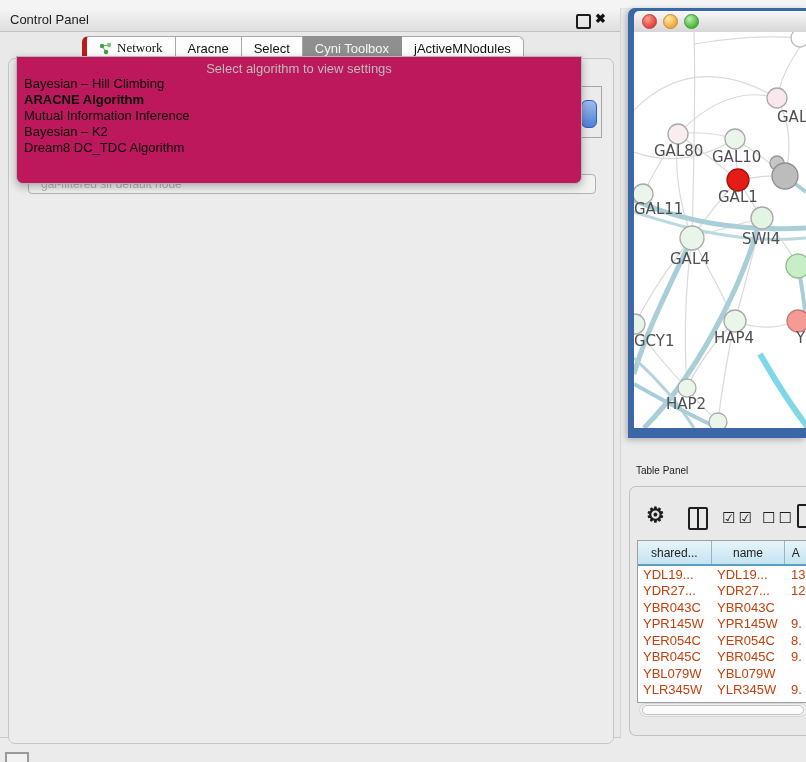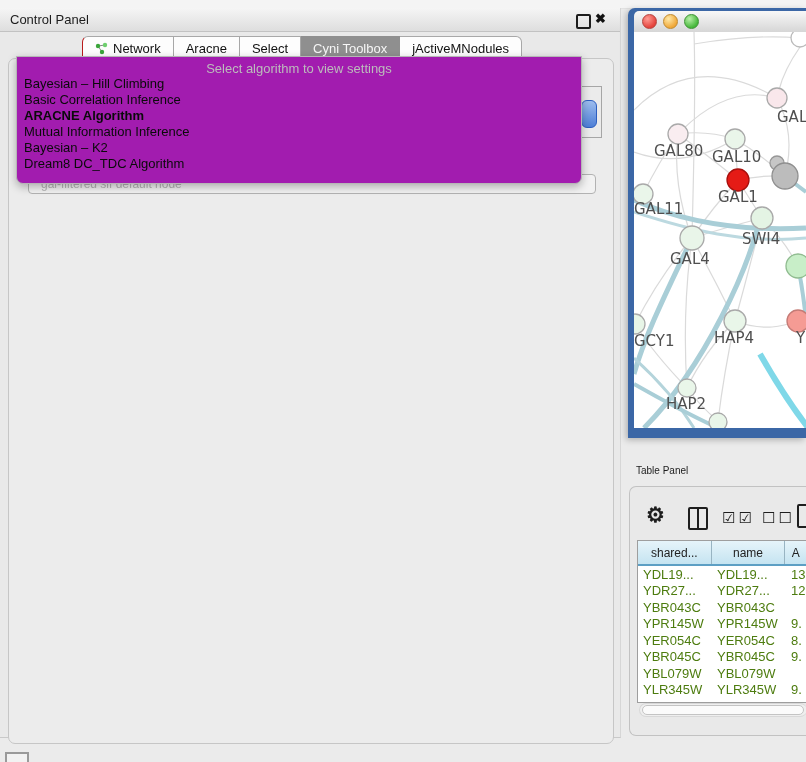--- a/index.html
+++ b/index.html
@@ -13,37 +13,37 @@
              border-bottom:1px solid #c9c9c9;border-right:1px solid #d6d6d6;}
   #cp-titlebar{left:0;top:0;width:620px;height:23px;
                background:linear-gradient(#f5f5f5,#dedede);border-bottom:1px solid #c2c2c2;}
   #cp-title{left:10px;top:4px;font-size:13px;color:#1c1c1c;}
   #cp-float{left:576px;top:6px;width:11px;height:11px;border:2px solid #1c1c1c;border-radius:2px;}
   #cp-close{left:595px;top:3px;font-size:13px;font-weight:bold;color:#111;}
   
   .tabrow{display:flex;}
   .tab{height:22px;display:flex;align-items:center;padding:0 12px;font-size:13px;
        color:#111;background:#fdfdfd;border:1px solid #a8a8a8;border-left:none;white-space:nowrap;}
-  .tab:first-child{border-left:1px solid #b91c1c;border-top-left-radius:6px;border-bottom-left-radius:2px;}
+  .tab:first-child{border-left:5px solid #b91c1c;border-top-left-radius:6px;border-bottom-left-radius:2px;font-family:Liberation Serif, serif;}
   .tab:last-child{border-top-right-radius:6px;border-bottom-right-radius:2px;text-align:right;}
   .tab.sel{background:#8f8f8f;color:#f6f6f6;border-color:#8f8f8f;}
   #top-tabs{left:82px;top:28px;}
   #bottom-tabs{left:140px;top:699px;}
   
   #inner-panel{left:8px;top:50px;width:604px;height:684px;background:#ececec;
                border:1px solid #c6c6c6;border-radius:7px;z-index:1;}
   
   #peek-box{left:578px;top:78px;width:22px;height:50px;border:1px solid #a6a6a6;background:#ebebeb;z-index:2;}
   #peek-stepper{left:581px;top:92px;width:14px;height:26px;border:1px solid #2d5fc0;border-radius:6px;
                 background:linear-gradient(#9dbdee,#4e7fd6);z-index:3;}
   #peek-combo{left:28px;top:166px;width:566px;height:18px;border:1px solid #b2b2b2;border-radius:4px;
               background:#f2f2f2;z-index:2;display:flex;align-items:center;}
   #peek-combo span{font-size:12px;color:#b4b4b4;padding-left:12px;}
   
-  #algo-dropdown{left:16px;top:48px;width:564px;height:126px;background:#a21caf;
+  #algo-dropdown{left:16px;top:48px;width:564px;height:126px;background:#be185d;
                  border:1px solid #b6b6b6;border-radius:0 0 7px 7px;
                  box-shadow:0 3px 8px rgba(0,0,0,.28);z-index:50;}
   #algo-hint{width:100%;text-align:center;font-size:13px;color:#bcbcbc;padding-top:4px;}
   .algo-item{font-size:13px;color:#0a0a0a;line-height:16px;padding-left:7px;white-space:nowrap;}
   .algo-item.bold{font-weight:bold;}
   
   .fs{position:absolute;border:1px solid #c4c4c4;border-radius:3px;
       box-shadow:inset 0 0 0 1px #f7f7f7;}
   .fs-legend{position:absolute;top:-8px;left:7px;background:#ececec;padding:0 4px;
              font-size:13px;white-space:nowrap;}
@@ -89,21 +89,21 @@
   #cols-icon{left:688px;top:507px;width:16px;height:19px;border:2px solid #1e1e1e;border-radius:2px;}
   #cols-icon div{position:absolute;left:7px;top:0;width:2px;height:19px;background:#1e1e1e;}
   #checks-on{left:722px;top:509px;font-size:15px;letter-spacing:3px;}
   #checks-off{left:762px;top:509px;font-size:15px;letter-spacing:3px;}
   #doc-icon{left:797px;top:504px;width:14px;height:20px;border:2px solid #1e1e1e;border-radius:2px;background:#e9e9e9;}
   #yeast-table{left:637px;top:540px;width:169px;height:161px;background:#fff;border:1px solid #9e9e9e;border-right:none;overflow:hidden;}
   .thead{display:flex;height:23px;border-bottom:2px solid #5d9fc4;}
   .th{background:linear-gradient(#e6f4fa,#c5e4f1);border-right:1px solid #98b4c2;
       font-size:12px;color:#222;display:flex;align-items:center;justify-content:center;overflow:hidden;}
   .trow{display:flex;height:16.5px;align-items:center;}
-  .td{font-size:13px;color:#4d7c0f;padding-left:5px;white-space:nowrap;overflow:hidden;}
+  .td{font-size:13px;color:#c2410c;padding-left:5px;white-space:nowrap;overflow:hidden;}
   
   #mini-box{left:5px;top:752px;width:20px;height:14px;border:2px solid #9a9a9a;background:#f2f2f2;}
   svg text{font-family:"DejaVu Sans",sans-serif;}
 </style>
 </head>
 <body>
 
 <div class="abs" id="top-strip"></div>
 
 <div class="abs" id="cp-window">
@@ -143,21 +143,20 @@
   <div class="abs" id="peek-box"></div>
   <div class="abs" id="peek-stepper"></div>
   <div class="abs" id="peek-combo">
     <span>gal-filtered sif default node</span>
   </div>
 
   <div class="abs" id="algo-dropdown">
     <div id="algo-hint">Select algorithm to view settings</div>
     <div id="algo-list">
         <div class="algo-item">Bayesian – Hill Climbing</div>
-        <div class="algo-item">Basic Correlation Inference</div>
         <div class="algo-item bold">ARACNE Algorithm</div>
         <div class="algo-item">Mutual Information Inference</div>
         <div class="algo-item">Bayesian – K2</div>
         <div class="algo-item">Dream8 DC_TDC Algorithm</div>
       </div>
   </div>
 
   <div class="fs" style="left:16px;top:190px;width:570px;height:468px;">
     <span class="fs-legend" style="color:#2b2b2b;">Cyni Algorithm Settings</span>
   </div>

